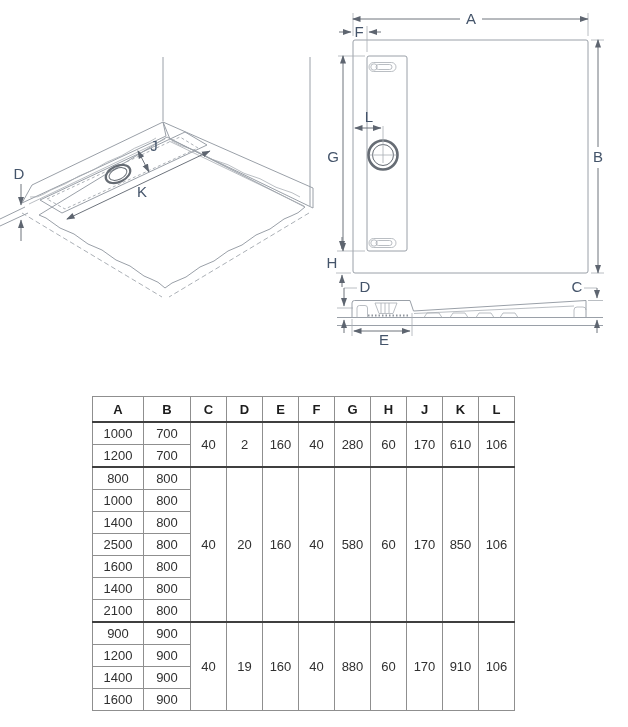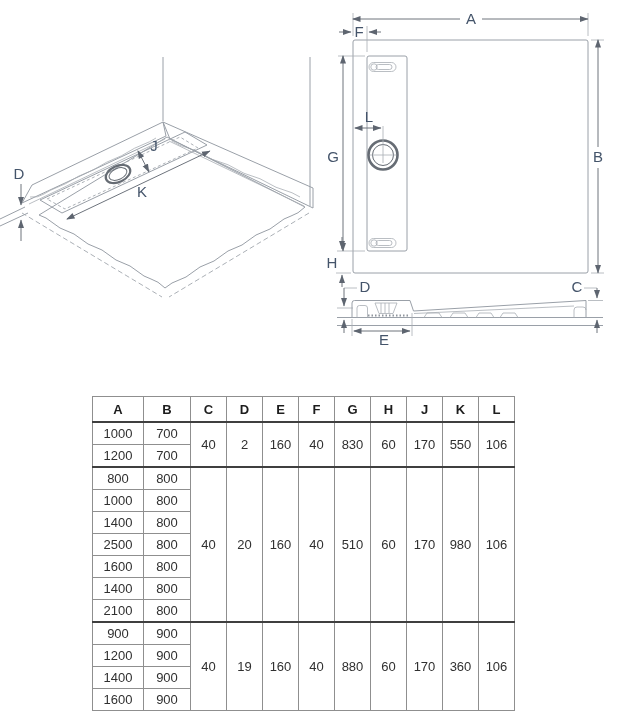--- a/index.html
+++ b/index.html
@@ -230,41 +230,41 @@
         </tr>
       </thead>
     <tbody id="tbody">
         <tr>
           <td>1000</td>
           <td>700</td>
           <td rowspan="2">40</td>
           <td rowspan="2">2</td>
           <td rowspan="2">160</td>
           <td rowspan="2">40</td>
-          <td rowspan="2">830</td>
+          <td rowspan="2">280</td>
           <td rowspan="2">60</td>
           <td rowspan="2">170</td>
-          <td rowspan="2">550</td>
+          <td rowspan="2">610</td>
           <td rowspan="2">106</td>
         </tr>
         <tr>
           <td>1200</td>
           <td>700</td>
         </tr>
         <tr class="group-start">
           <td>800</td>
           <td>800</td>
           <td rowspan="7">40</td>
           <td rowspan="7">20</td>
           <td rowspan="7">160</td>
           <td rowspan="7">40</td>
-          <td rowspan="7">510</td>
+          <td rowspan="7">580</td>
           <td rowspan="7">60</td>
           <td rowspan="7">170</td>
-          <td rowspan="7">980</td>
+          <td rowspan="7">850</td>
           <td rowspan="7">106</td>
         </tr>
         <tr>
           <td>1000</td>
           <td>800</td>
         </tr>
         <tr>
           <td>1400</td>
           <td>800</td>
         </tr>
@@ -287,21 +287,21 @@
         <tr class="group-start">
           <td>900</td>
           <td>900</td>
           <td rowspan="4">40</td>
           <td rowspan="4">19</td>
           <td rowspan="4">160</td>
           <td rowspan="4">40</td>
           <td rowspan="4">880</td>
           <td rowspan="4">60</td>
           <td rowspan="4">170</td>
-          <td rowspan="4">360</td>
+          <td rowspan="4">910</td>
           <td rowspan="4">106</td>
         </tr>
         <tr>
           <td>1200</td>
           <td>900</td>
         </tr>
         <tr>
           <td>1400</td>
           <td>900</td>
         </tr>

